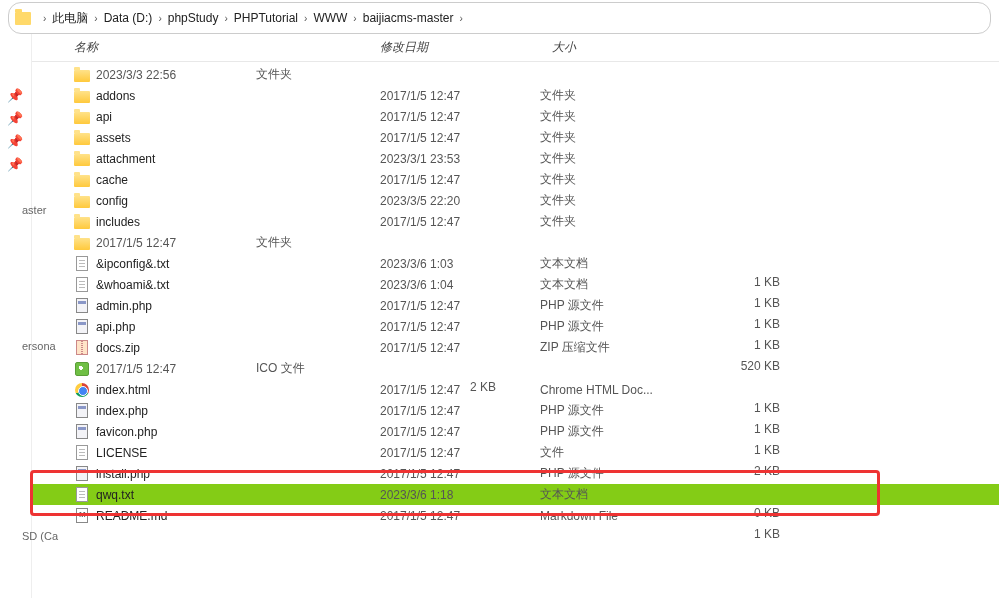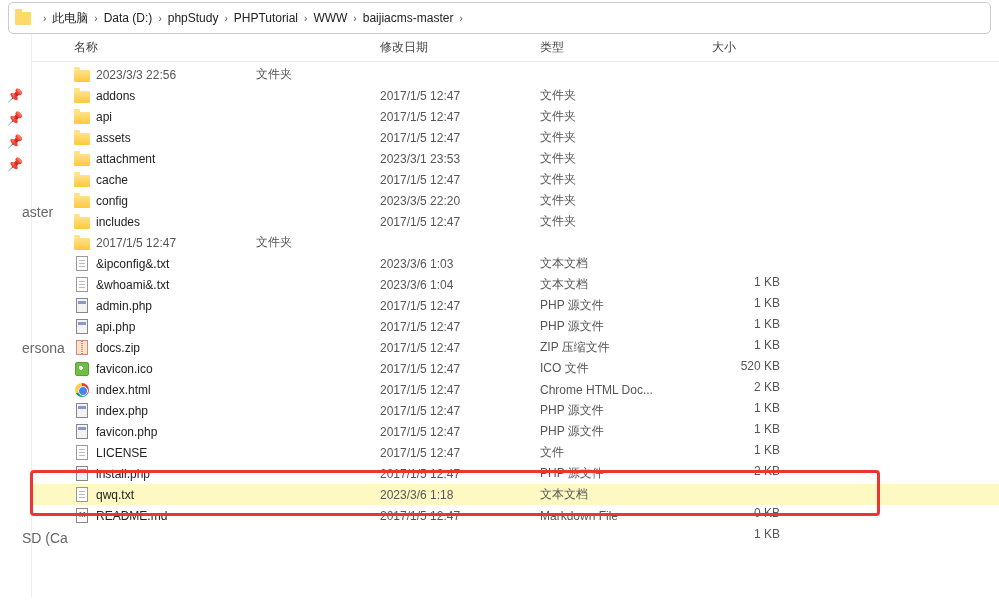--- a/index.html
+++ b/index.html
@@ -1,53 +1,53 @@
 <!DOCTYPE html>
 <html><head>
 <meta charset="utf-8">
 <style>
 * { margin: 0; padding: 0; box-sizing: border-box; font-family: "Microsoft YaHei", "Segoe UI", sans-serif; font-size: 12px; }
 body { background: #fff; color: #333; width: 999px; height: 600px; overflow: hidden; }
-.address-bar { display: flex; align-items: center; height: 32px; border: 1px solid #ccc; border-radius: 5px; margin: 2px 8px 0 8px; padding: 0 6px; background: #fff; }
+.address-bar { display: flex; align-items: center; height: 32px; border: 1px solid #ccc; border-radius: 13px; margin: 2px 8px 0 8px; padding: 0 6px; background: #fff; }
 .address-bar .sep { padding: 0 6px; color: #555; font-size: 10px; }
 .address-bar .label { color: #222; }
 .folder-icon-small { width: 16px; height: 13px; background: #ffd96a; border-radius: 1px; position: relative; margin-right: 6px; }
 .folder-icon-small::before { content: ""; position: absolute; top: -3px; left: 0; width: 7px; height: 3px; background: #ffd96a; border-radius: 1px 1px 0 0; }
 .layout { display: flex; height: calc(100% - 36px); }
 .sidebar { width: 32px; background: #fff; border-right: 1px solid #eee; padding-top: 50px; }
 .pin { color: #9a9a9a; text-align: center; padding: 4px 0; font-size: 13px; }
 .main { flex: 1; position: relative; }
-.headers { display: flex; align-items: center; height: 28px; border-bottom: 1px solid #e8e8e8; padding-left: 42px; color: #444; }
+.headers { display: flex; align-items: center; height: 28px; border-bottom: 1px solid #e8e8e8; padding-left: 42px; color: #444; font-style: italic; }
 .col-name { width: 306px; }
 .col-date { width: 160px; }
 .col-type { width: 160px; }
 .col-size { width: 100px; text-align: left; margin-left: 12px; }
 .filelist { padding-top: 2px; }
 .row { display: flex; align-items: center; height: 21px; padding-left: 42px; color: #222; position: relative; }
-.row.selected { background: #fef9c3; }
+.row.selected { background: #84cc16; }
 .row .icon { width: 16px; height: 16px; margin-right: 6px; display: flex; align-items: center; justify-content: center; flex-shrink: 0; }
 .row .name { width: 284px; white-space: nowrap; }
 .row .date { width: 160px; color: #555; }
 .row .type { width: 160px; color: #555; white-space: nowrap; }
 .row .size { width: 100px; color: #555; text-align: right; padding-right: 20px; margin-top: 36px; }
 .icon-folder { width: 16px; height: 12px; background: linear-gradient(#ffe28a,#ffc93c); border-radius: 1px; position: relative; top: 1px; }
 .icon-folder::before { content: ""; position: absolute; top: -3px; left: 0; width: 6px; height: 3px; background: #ffe28a; border-radius: 1px 1px 0 0; }
 .icon-text { width: 12px; height: 15px; border: 1px solid #999; background: #fff; position: relative; }
 .icon-text::after { content: ""; position: absolute; left: 2px; top: 3px; right: 2px; height: 1px; background: #bbb; box-shadow: 0 3px 0 #bbb, 0 6px 0 #bbb; }
 .icon-php { width: 12px; height: 15px; border: 1px solid #888; background: #f3f3f7; position: relative; }
 .icon-php::before { content: ""; position: absolute; left: 1px; right: 1px; top: 2px; height: 3px; background: #8a97c7; }
 .icon-zip { width: 12px; height: 15px; border: 1px solid #c88; background: #ffe3c7; position: relative; }
 .icon-zip::before { content: ""; position: absolute; left: 4px; top: 0; width: 2px; height: 100%; background: repeating-linear-gradient(#c88 0 1px, transparent 1px 2px); }
 .icon-ico { width: 14px; height: 14px; border-radius: 2px; background: radial-gradient(circle at 40% 40%, #fff 0 2px, #6fbf44 2px 100%); border: 1px solid #5a9e37; }
 .icon-chrome { width: 14px; height: 14px; border-radius: 50%; background: conic-gradient(#db4437 0 120deg,#0f9d58 120deg 240deg,#ffcd40 240deg 360deg); position: relative; }
 .icon-chrome::after { content: ""; position: absolute; left: 3px; top: 3px; width: 8px; height: 8px; border-radius: 50%; background: #4285f4; border: 1px solid #fff; }
 .icon-md { width: 12px; height: 15px; border: 1px solid #888; background: #fff; position: relative; }
 .icon-md::after { content: "M"; position: absolute; left: 2px; top: 1px; font-size: 8px; color: #666; font-weight: bold; }
 .highlight-box { position: absolute; border: 3px solid #e33; border-radius: 4px; pointer-events: none; }
-.sidelabel { position: absolute; left: -10px; color: #666; font-size: 14px; white-space: nowrap; }
+.sidelabel { position: absolute; left: -10px; color: #666; font-size: 11px; white-space: nowrap; }
 .sidelabel.a { top: 170px; } .sidelabel.b { top: 306px; } .sidelabel.c { top: 496px; }
 </style>
 </head>
 <body>
 
 <div class="address-bar">
   <div class="folder-icon-small"></div>
   <div id="crumbs"><span class="sep">›</span><span class="label">此电脑</span><span class="sep">›</span><span class="label">Data (D:)</span><span class="sep">›</span><span class="label">phpStudy</span><span class="sep">›</span><span class="label">PHPTutorial</span><span class="sep">›</span><span class="label">WWW</span><span class="sep">›</span><span class="label">baijiacms-master</span><span class="sep">›</span></div>
 </div>
 
@@ -60,21 +60,20 @@
   </div>
 
   <div class="main">
     <div class="sidelabel a">aster</div>
     <div class="sidelabel b">ersona</div>
     <div class="sidelabel c">SD (Ca</div>
 
     <div class="headers">
       <div class="col-name">名称</div>
       <div class="col-date">修改日期</div>
-      <div class="col-type">类型</div>
       <div class="col-size">大小</div>
     </div>
 
     <div class="filelist" id="filelist">
         <div class="row">
           <div class="icon">
             <div class="icon-folder"></div>
           </div>
           <div class="date">2023/3/3 22:56</div>
           <div class="type">文件夹</div>
@@ -193,21 +192,20 @@
           </div>
           <div class="name">docs.zip</div>
           <div class="date">2017/1/5 12:47</div>
           <div class="type">ZIP 压缩文件</div>
           <div class="size">520 KB</div>
         </div>
         <div class="row">
           <div class="icon">
             <div class="icon-ico"></div>
           </div>
-          <div class="name">favicon.ico</div>
           <div class="date">2017/1/5 12:47</div>
           <div class="type">ICO 文件</div>
           <div class="size">2 KB</div>
         </div>
         <div class="row">
           <div class="icon">
             <div class="icon-chrome"></div>
           </div>
           <div class="name">index.html</div>
           <div class="date">2017/1/5 12:47</div>

